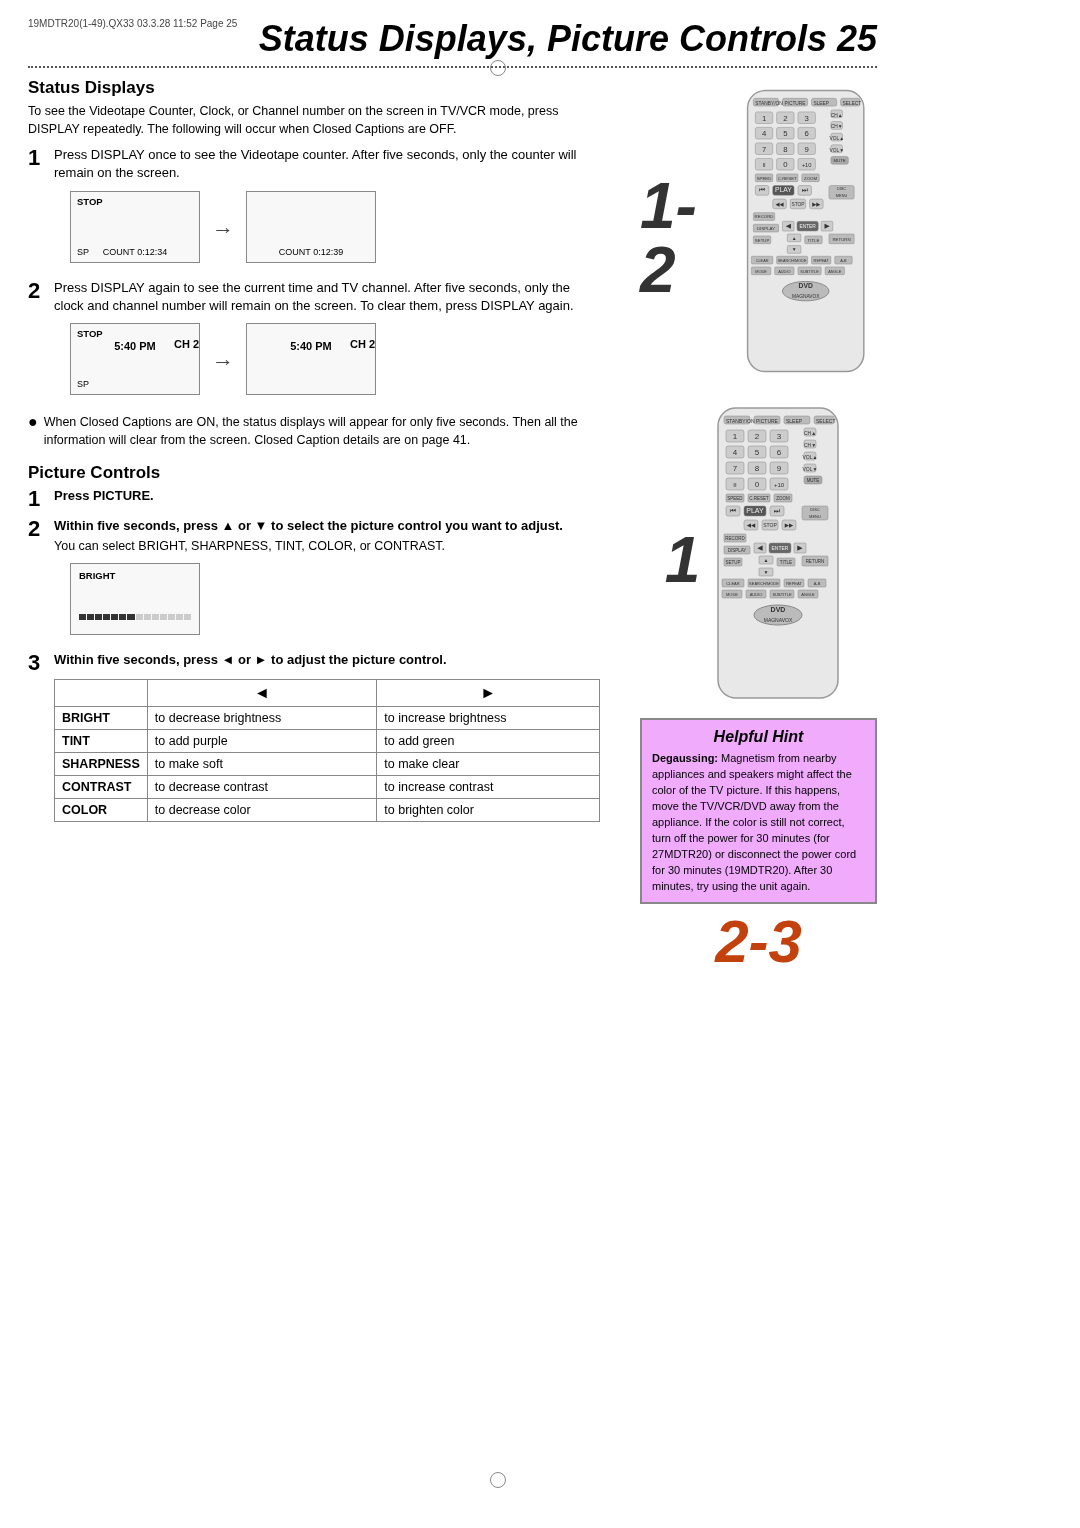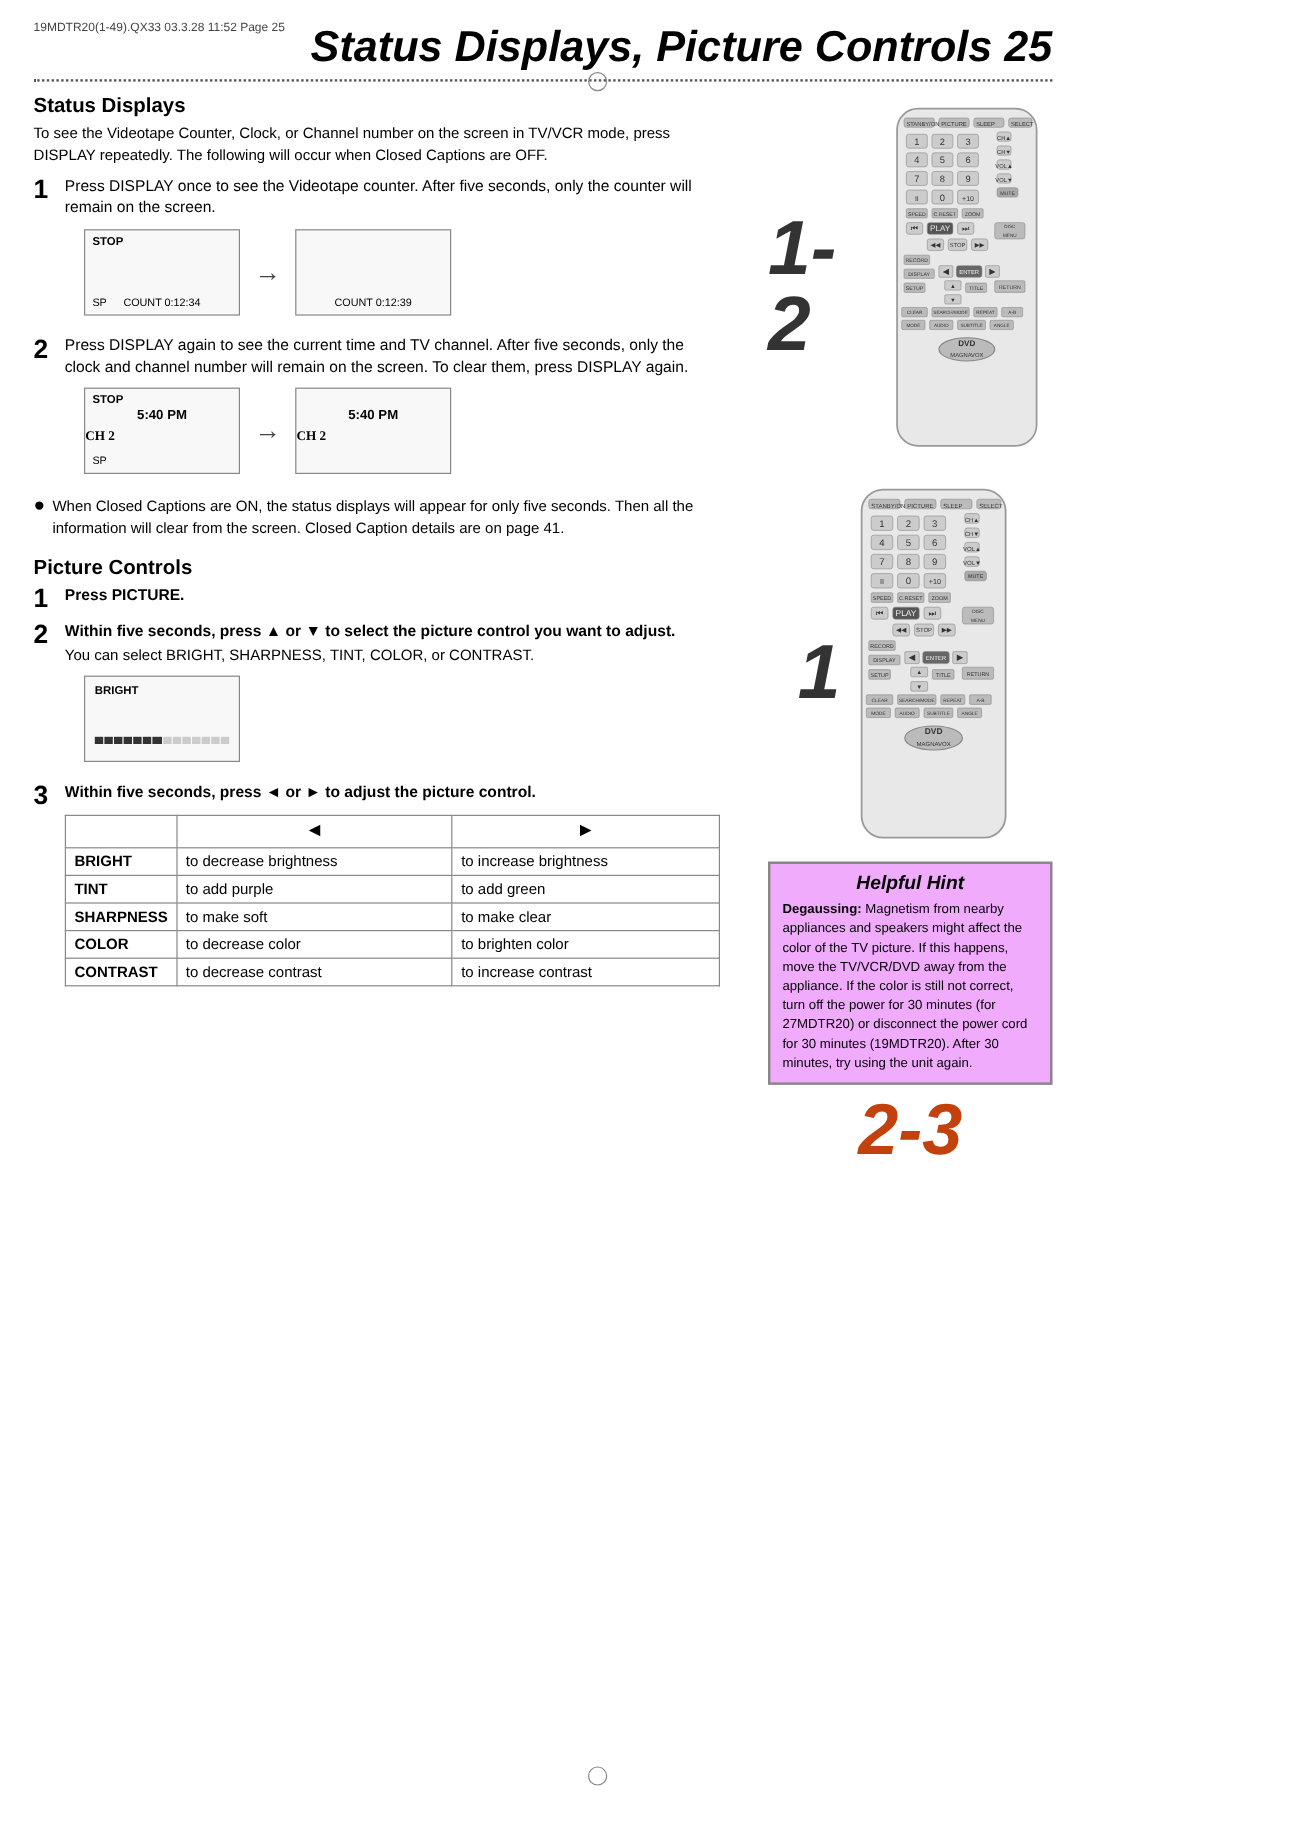--- a/index.html
+++ b/index.html
@@ -153,26 +153,25 @@
     .display-box .box-time {
       position: absolute;
       top: 16px;
       left: 0; right: 0;
       text-align: center;
       font-size: 11px;
       font-weight: bold;
     }
     .display-box .box-ch {
       position: absolute;
-      top: 34px;
+      top: 14px;
       left: 0; right: 0;
-      text-align: left;
+      text-align: right;
       font-size: 11px;
       font-weight: bold;
-      font-family: Liberation Serif, serif;
     }
 
     
     .bullet-note {
       display: flex;
       gap: 6px;
       font-size: 12.5px;
       line-height: 1.45;
       margin: 8px 0 14px 0;
     }
@@ -440,28 +439,28 @@
                     <td class="col-label">TINT</td>
                     <td>to add purple</td>
                     <td>to add green</td>
                   </tr>
                   <tr>
                     <td class="col-label">SHARPNESS</td>
                     <td>to make soft</td>
                     <td>to make clear</td>
                   </tr>
                   <tr>
+                    <td class="col-label">CONTRAST</td>
+                    <td>to decrease contrast</td>
+                    <td>to increase contrast</td>
+                  </tr>
+                  <tr>
                     <td class="col-label">COLOR</td>
                     <td>to decrease color</td>
                     <td>to brighten color</td>
-                  </tr>
-                  <tr>
-                    <td class="col-label">CONTRAST</td>
-                    <td>to decrease contrast</td>
-                    <td>to increase contrast</td>
                   </tr>
                 </tbody>
             </table>
           </div>
         </div>
       </div>
     </div>
 
     <div class="right-col">
 

